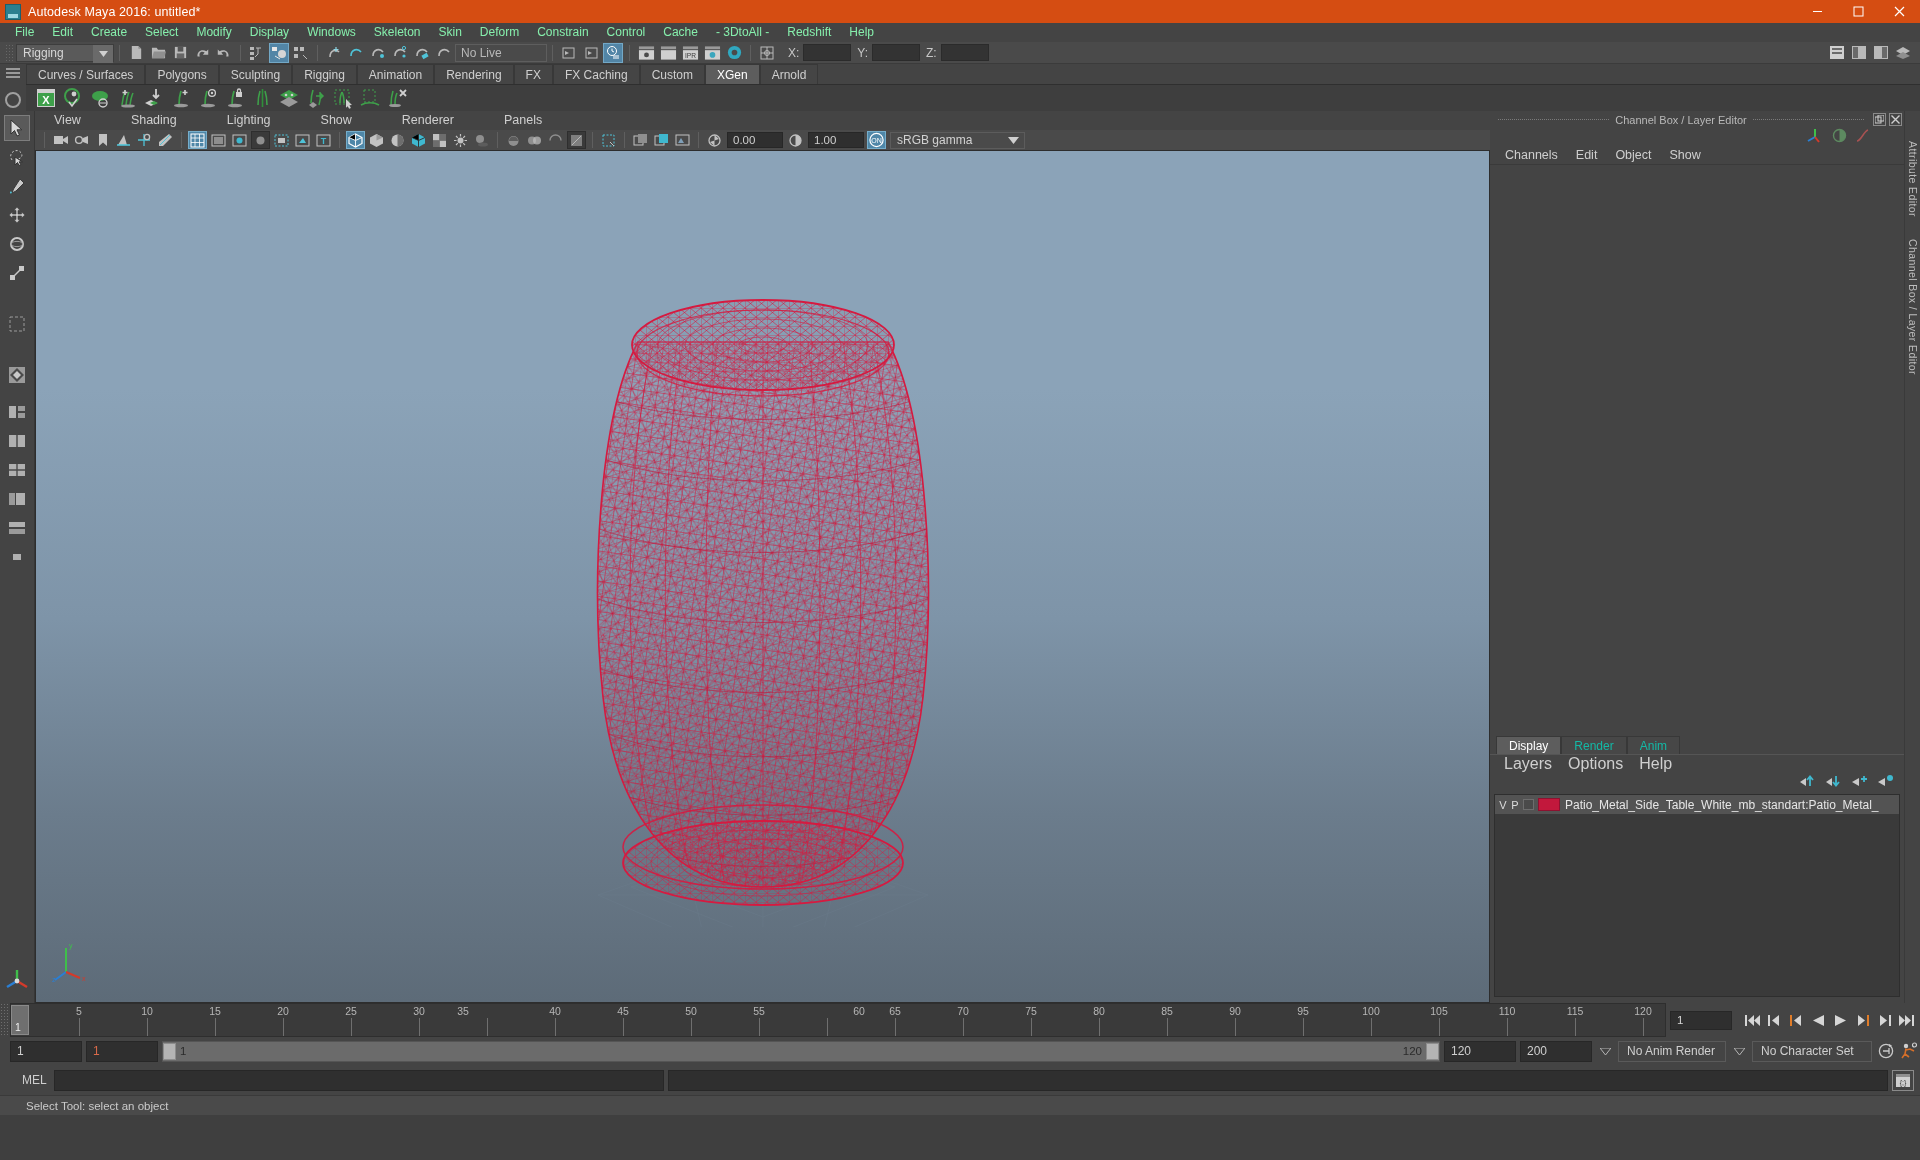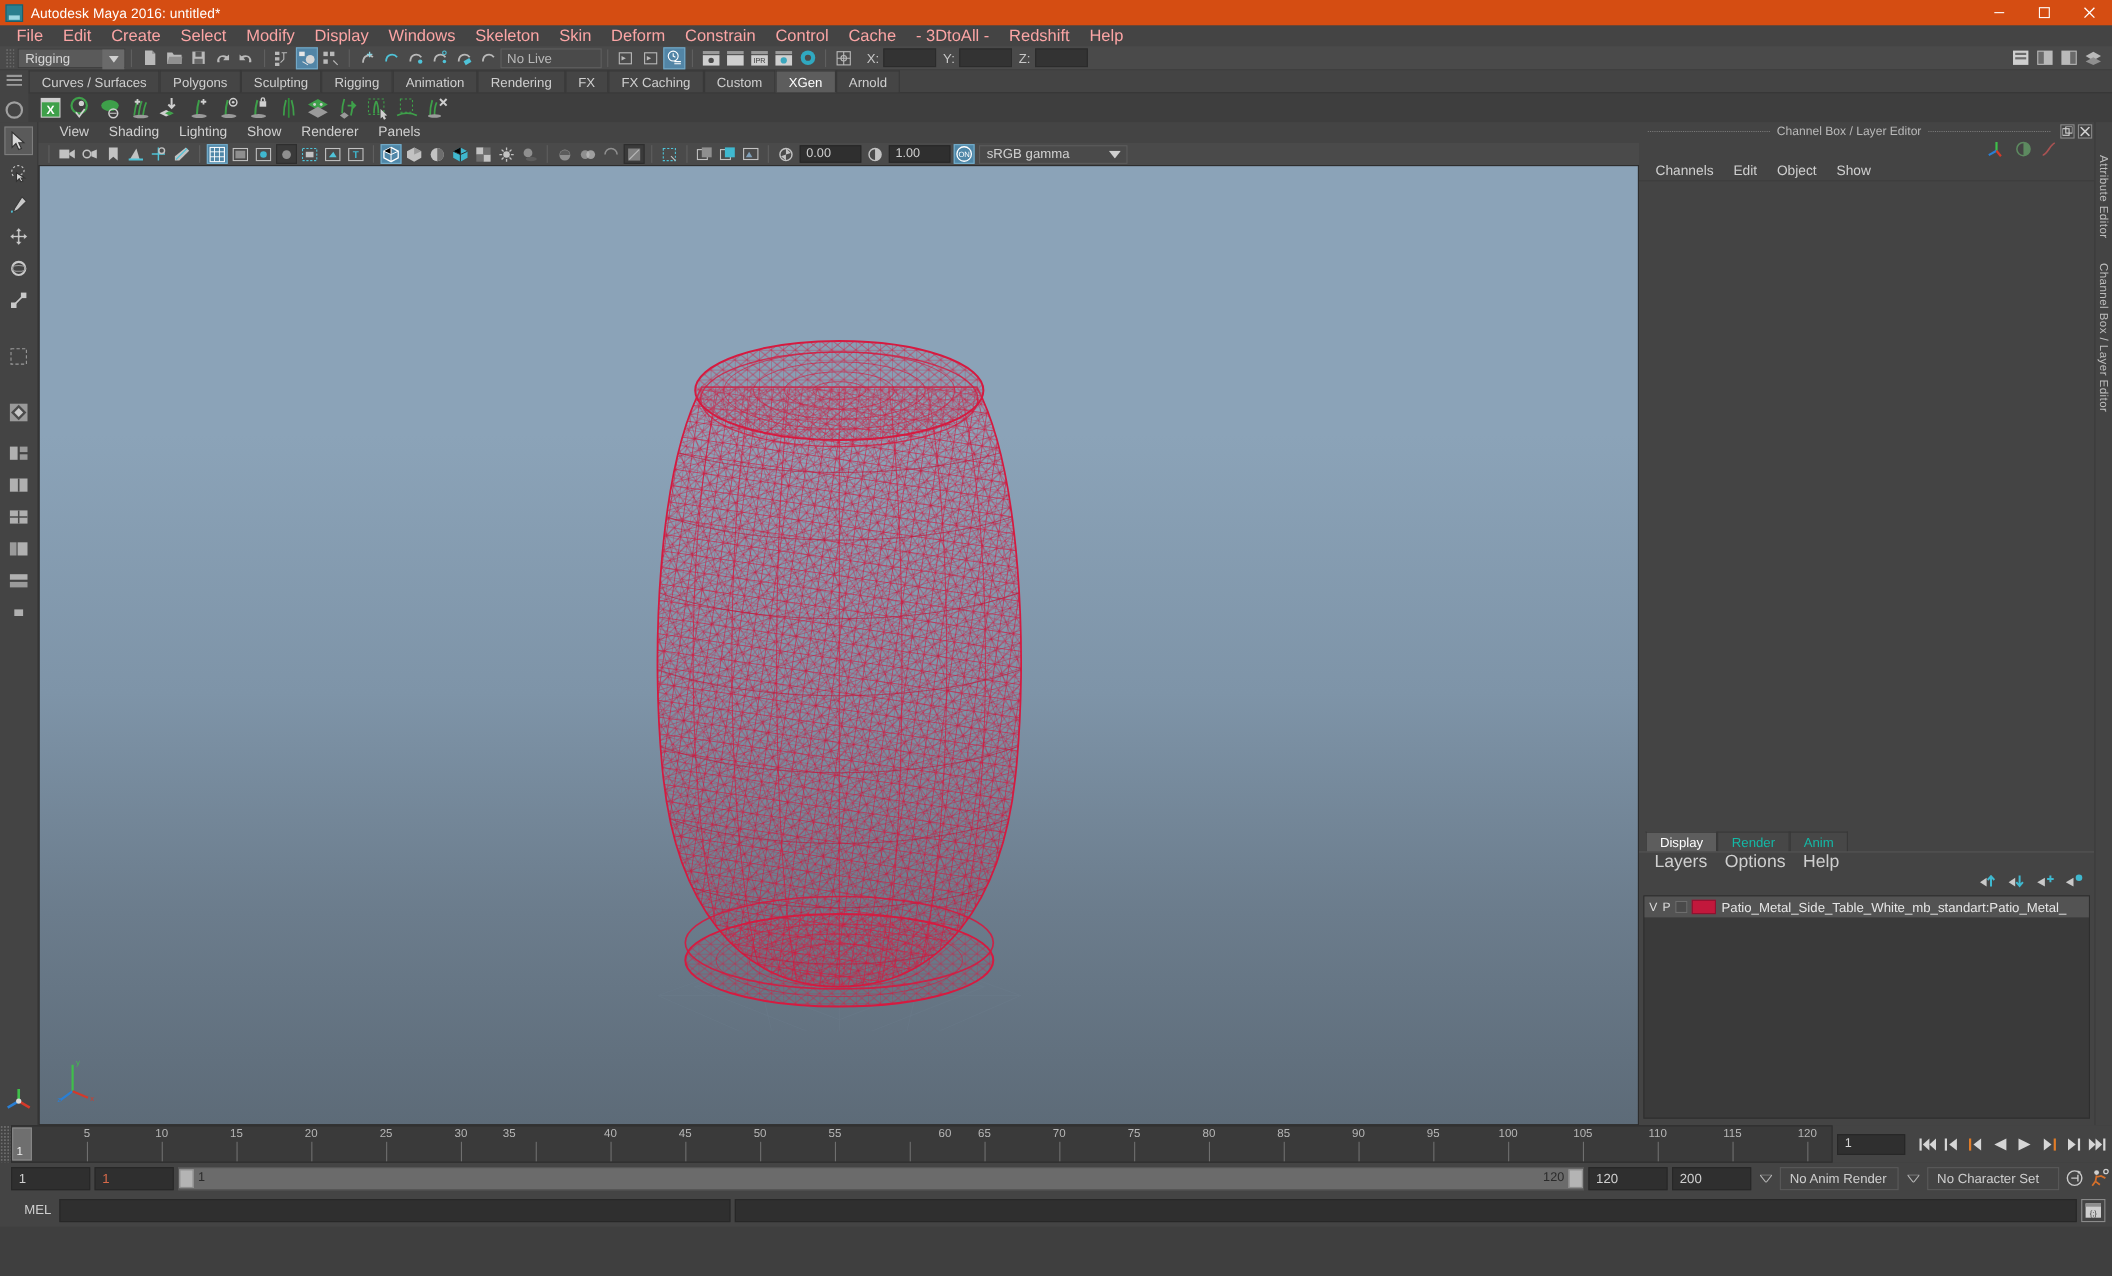--- a/index.html
+++ b/index.html
@@ -17,21 +17,21 @@
     background:#9fd8e2; }
   .tb-title { color:#ffffff; font-size:12.5px; letter-spacing:.1px; }
   .tb-btns { margin-left:auto; display:flex; height:23px; }
   .tb-btn { width:41px; height:23px; display:flex; align-items:center; justify-content:center;
     color:#fff; font-size:13px; }
   .tb-btn svg { display:block; }
 
   
   .menubar { height:19px; background:#444444; display:flex; align-items:center;
     padding-left:6px; flex:0 0 19px; }
-  .menubar .mi { padding:0 9px; font-size:15px; color:#fca5a5; line-height:19px;
+  .menubar .mi { padding:0 9px; font-size:12px; color:#86efac; line-height:19px;
     white-space:nowrap;text-align:right; }
 
   
   .statusbar { height:22px; background:#4a4a4a; display:flex; align-items:center;
     flex:0 0 22px; padding-left:2px; border-bottom:1px solid #3b3b3b; }
   .grip { width:8px; height:18px; margin:0 3px; flex:0 0 8px;
     background-image:radial-gradient(#6e6e6e 35%, transparent 36%);
     background-size:3px 3px; opacity:.8; }
   .sel-menu { width:98px; height:18px; background:#5a5a5a; border:1px solid #3d3d3d;
     display:flex; align-items:center; font-size:12px; color:#d6d6d6; padding-left:6px;
@@ -78,21 +78,21 @@
   .tool { width:26px; height:26px; margin-bottom:3px; display:flex; align-items:center;
     justify-content:center; border:1px solid transparent; }
   .tool.sel { background:#5a5a5a; border:1px solid #7d7d7d; }
   .tool-gap { height:22px; }
   .axisbox { margin-top:auto; margin-bottom:8px; width:28px; height:28px; }
 
   
   .vp-panel { flex:1; display:flex; flex-direction:column; background:#444444; min-width:0;
     border-left:1px solid #373737; }
   .vp-menubar { height:19px; display:flex; align-items:center; padding-left:10px; flex:0 0 19px;
-    background:#444444; }
+    background:#444444;gap:32px; }
   .vp-menubar .mi { padding:0 9px; font-size:12.5px; color:#cfcfcf; line-height:19px; }
   .vp-toolbar { height:20px; background:#4a4a4a; display:flex; align-items:center;
     padding-left:4px; flex:0 0 20px; }
   .vtb { width:19px; height:18px; margin:0 1px; display:flex; align-items:center;
     justify-content:center; flex:0 0 19px; }
   .vtb.on { background:#4f87a8; border:1px solid #76aecb; }
   .vtb.dark { background:#3a3a3a; border:1px solid #2e2e2e; }
   .numfield { width:56px; height:16px; background:#2f2f2f; border:1px solid #272727;
     color:#cfcfcf; font-size:11.5px; line-height:14px; padding-left:5px; margin:0 2px; }
   .gamma-sel { width:135px; height:17px; background:#4a4a4a; border:1px solid #5c5c5c;
@@ -1247,13 +1247,16 @@
     <div class="mel-out"></div>
     <div class="mel-script">
       <svg width="16" height="15" viewBox="0 0 16 15">
           <rect x="1" y="1" width="14" height="13" fill="#cfcfcf"></rect>
           <rect x="1" y="1" width="14" height="3" fill="#8f8f8f"></rect>
           <text x="8" y="12" font-size="7" fill="#3a3a3a" text-anchor="middle" font-family="Liberation Sans">{;}</text>
         </svg>
     </div>
   </div>
 
+  <div class="help-row">
+    <span>Select Tool: select an object</span>
+  </div>
 </div>
 
 </body></html>

